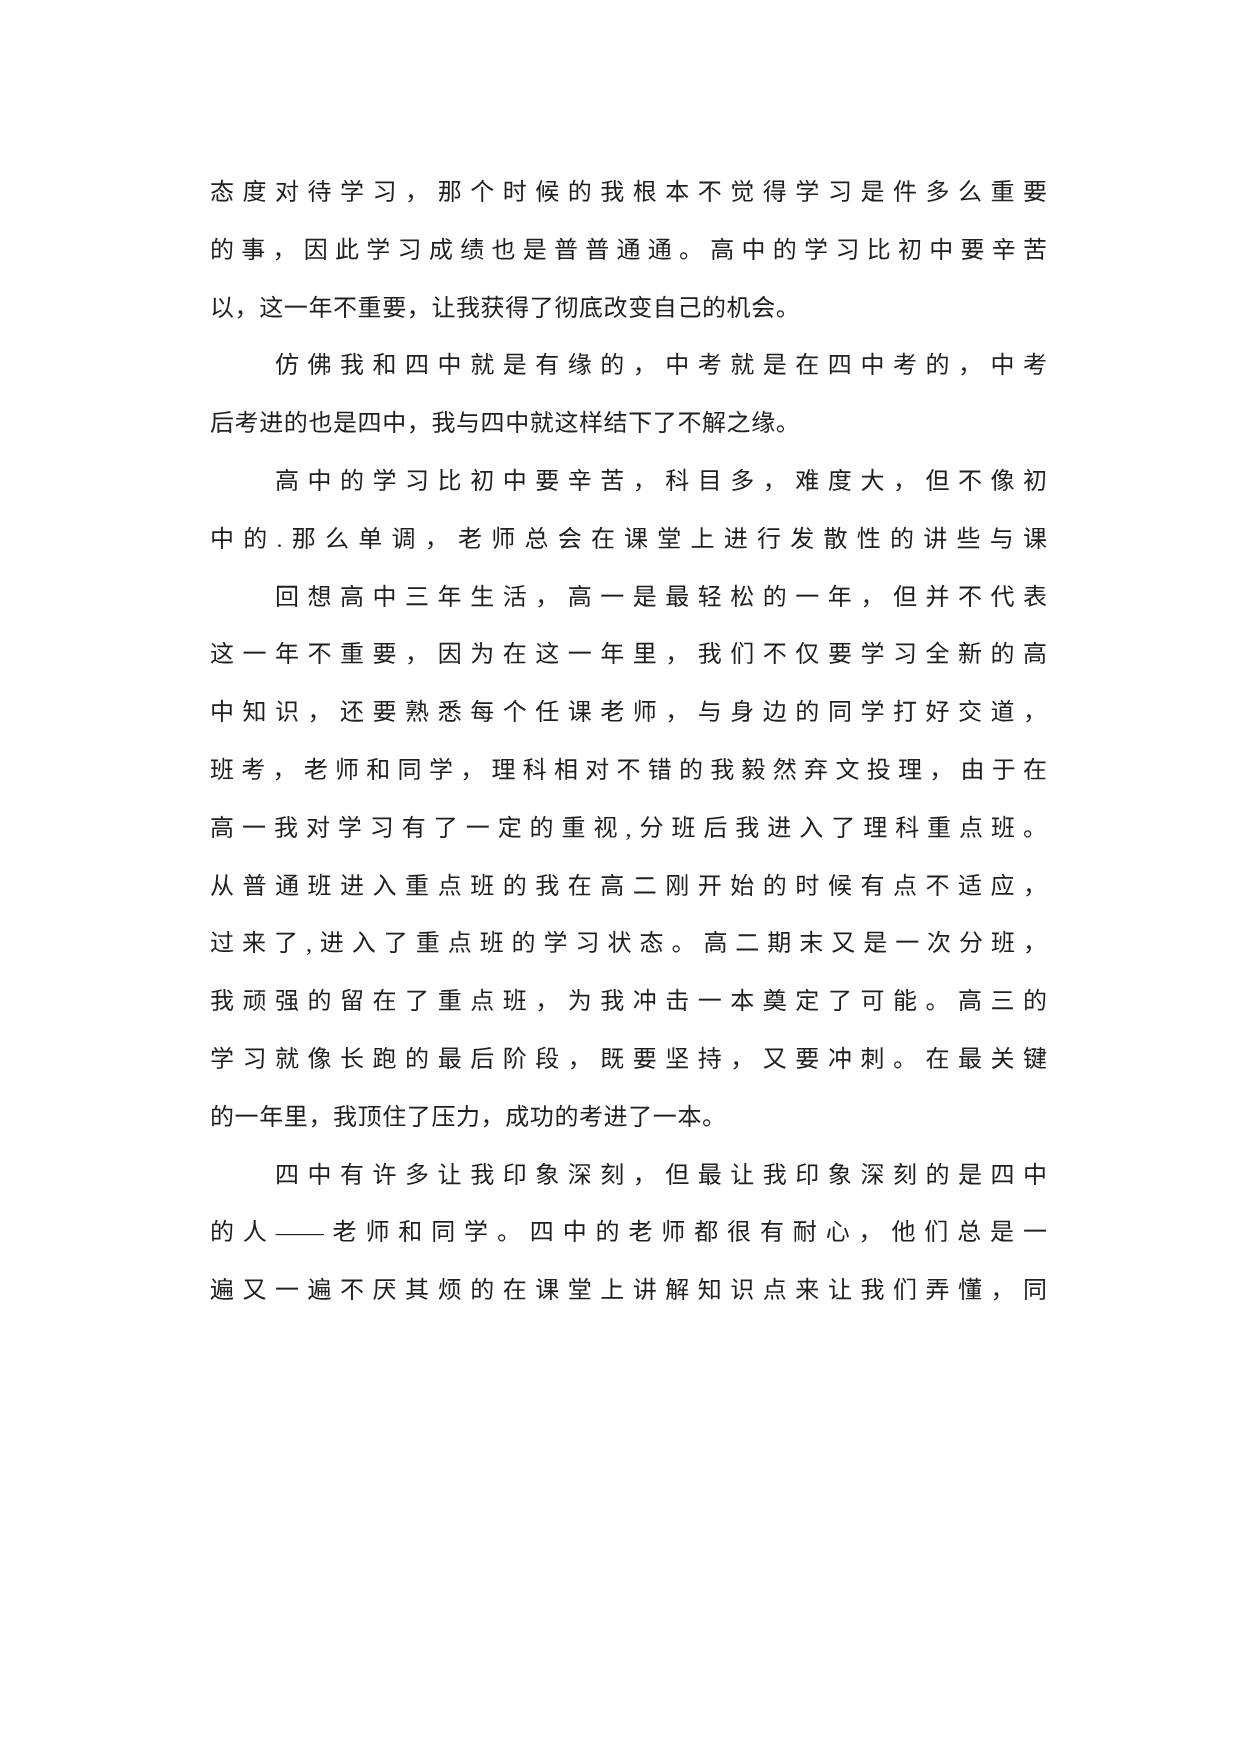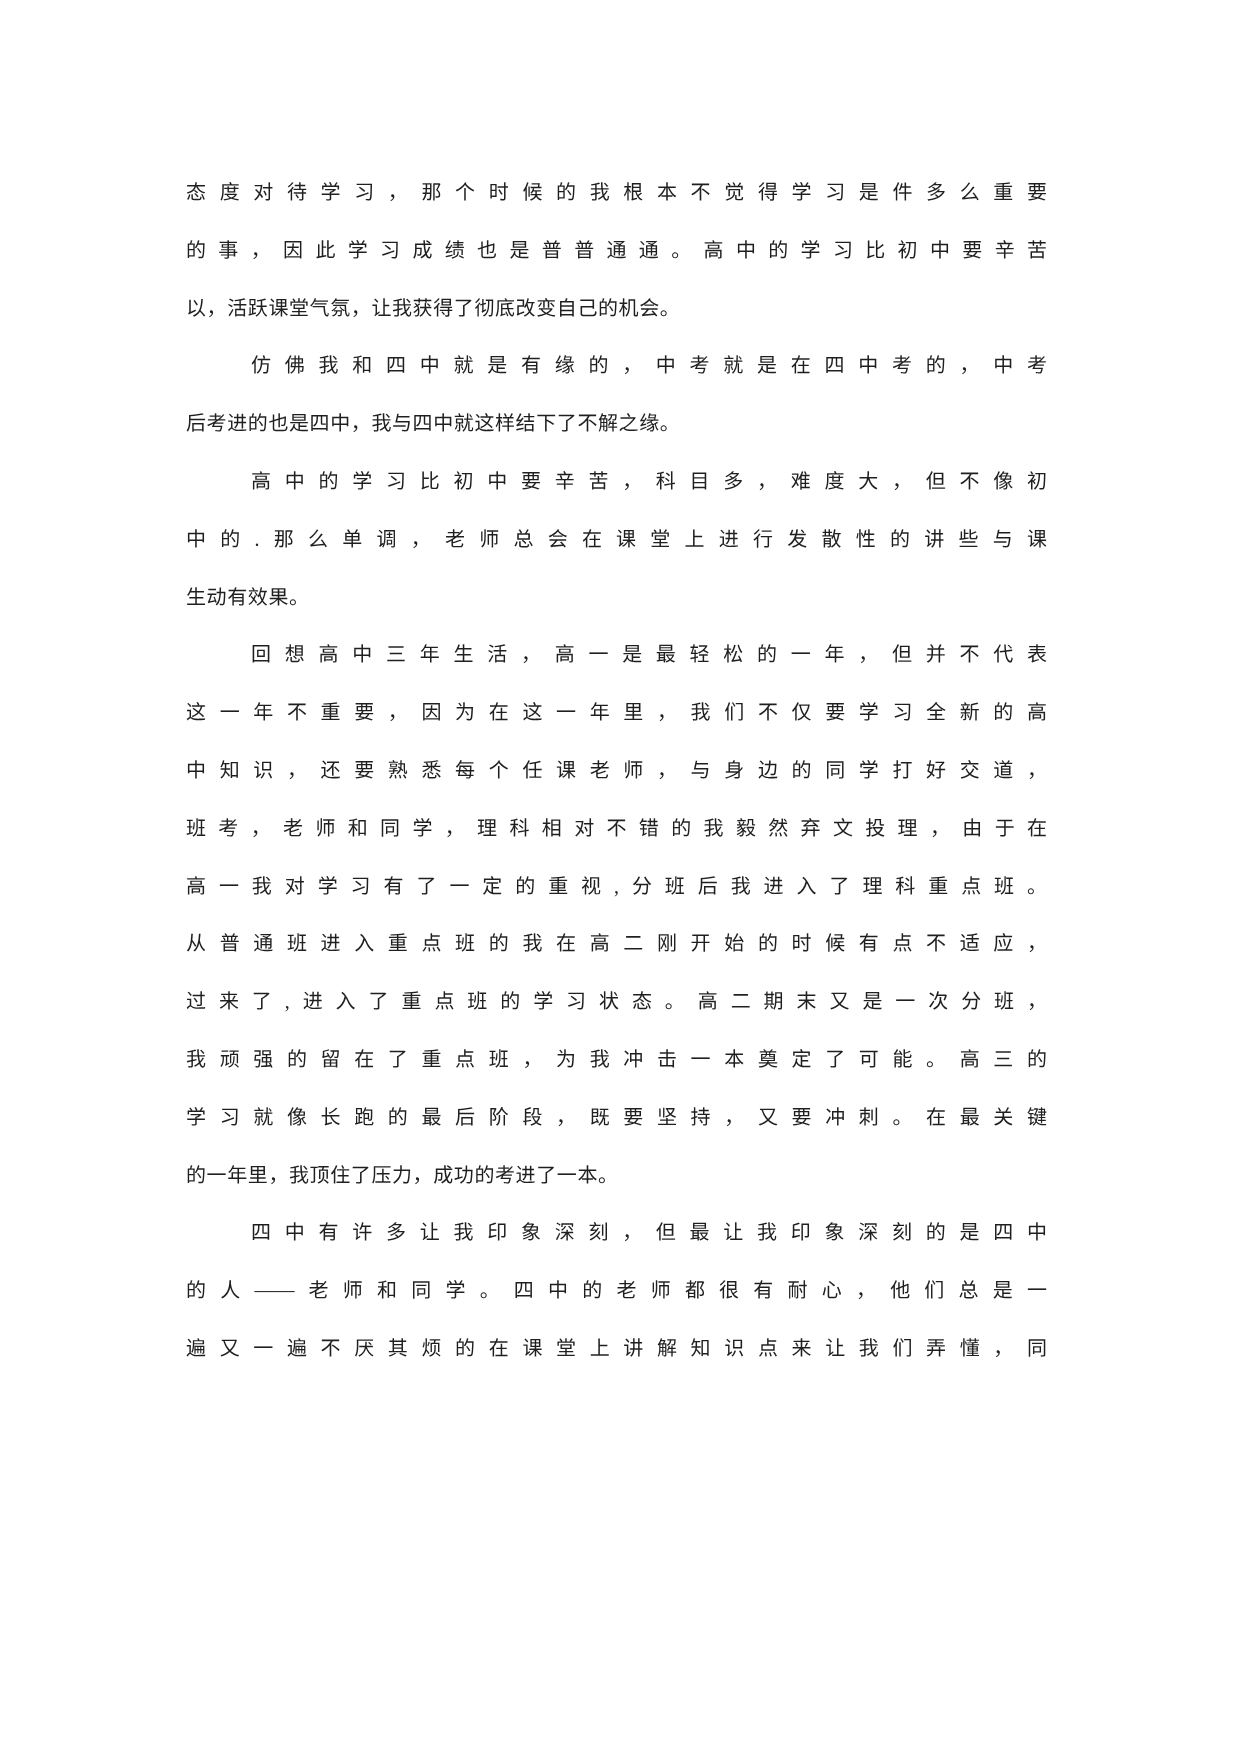--- a/index.html
+++ b/index.html
@@ -18,24 +18,25 @@
   .text-block {
     position: absolute;
     left: 186px;
     top: 164px;
     width: 861px;
     color: #1f1f1f;
   }
   .line {
     height: 57.8px;
     line-height: 57.8px;
-    font-size: 20px;
+    font-size: 24px;
     letter-spacing: 0.6px;
     white-space: nowrap;
     font-weight: 400;
+    margin-left: 24px;
   }
   
   .line.fill {
     white-space: normal;
     letter-spacing: 0;
     text-align: justify;
     text-align-last: justify;
     word-break: break-all;
     overflow: hidden;
   }
@@ -45,26 +46,25 @@
     box-sizing: border-box;
   }
 </style>
 </head>
 <body>
 
 <div class="page">
   <div class="text-block" id="doc">
       <div class="line fill">态度对待学习，那个时候的我根本不觉得学习是件多么重要</div>
       <div class="line fill">的事，因此学习成绩也是普普通通。高中的学习比初中要辛苦</div>
-      <div class="line">以，活跃课堂气氛，让我获得了彻底改变自己的机会。</div>
+      <div class="line">以，这一年不重要，让我获得了彻底改变自己的机会。</div>
       <div class="line indent fill">仿佛我和四中就是有缘的，中考就是在四中考的，中考</div>
       <div class="line">后考进的也是四中，我与四中就这样结下了不解之缘。</div>
       <div class="line indent fill">高中的学习比初中要辛苦，科目多，难度大，但不像初</div>
       <div class="line fill">中的.那么单调，老师总会在课堂上进行发散性的讲些与课</div>
-      <div class="line">生动有效果。</div>
       <div class="line indent fill">回想高中三年生活，高一是最轻松的一年，但并不代表</div>
       <div class="line fill">这一年不重要，因为在这一年里，我们不仅要学习全新的高</div>
       <div class="line fill">中知识，还要熟悉每个任课老师，与身边的同学打好交道，</div>
       <div class="line fill">班考，老师和同学，理科相对不错的我毅然弃文投理，由于在</div>
       <div class="line fill">高一我对学习有了一定的重视,分班后我进入了理科重点班。</div>
       <div class="line fill">从普通班进入重点班的我在高二刚开始的时候有点不适应，</div>
       <div class="line fill">过来了,进入了重点班的学习状态。高二期末又是一次分班，</div>
       <div class="line fill">我顽强的留在了重点班，为我冲击一本奠定了可能。高三的</div>
       <div class="line fill">学习就像长跑的最后阶段，既要坚持，又要冲刺。在最关键</div>
       <div class="line">的一年里，我顶住了压力，成功的考进了一本。</div>

